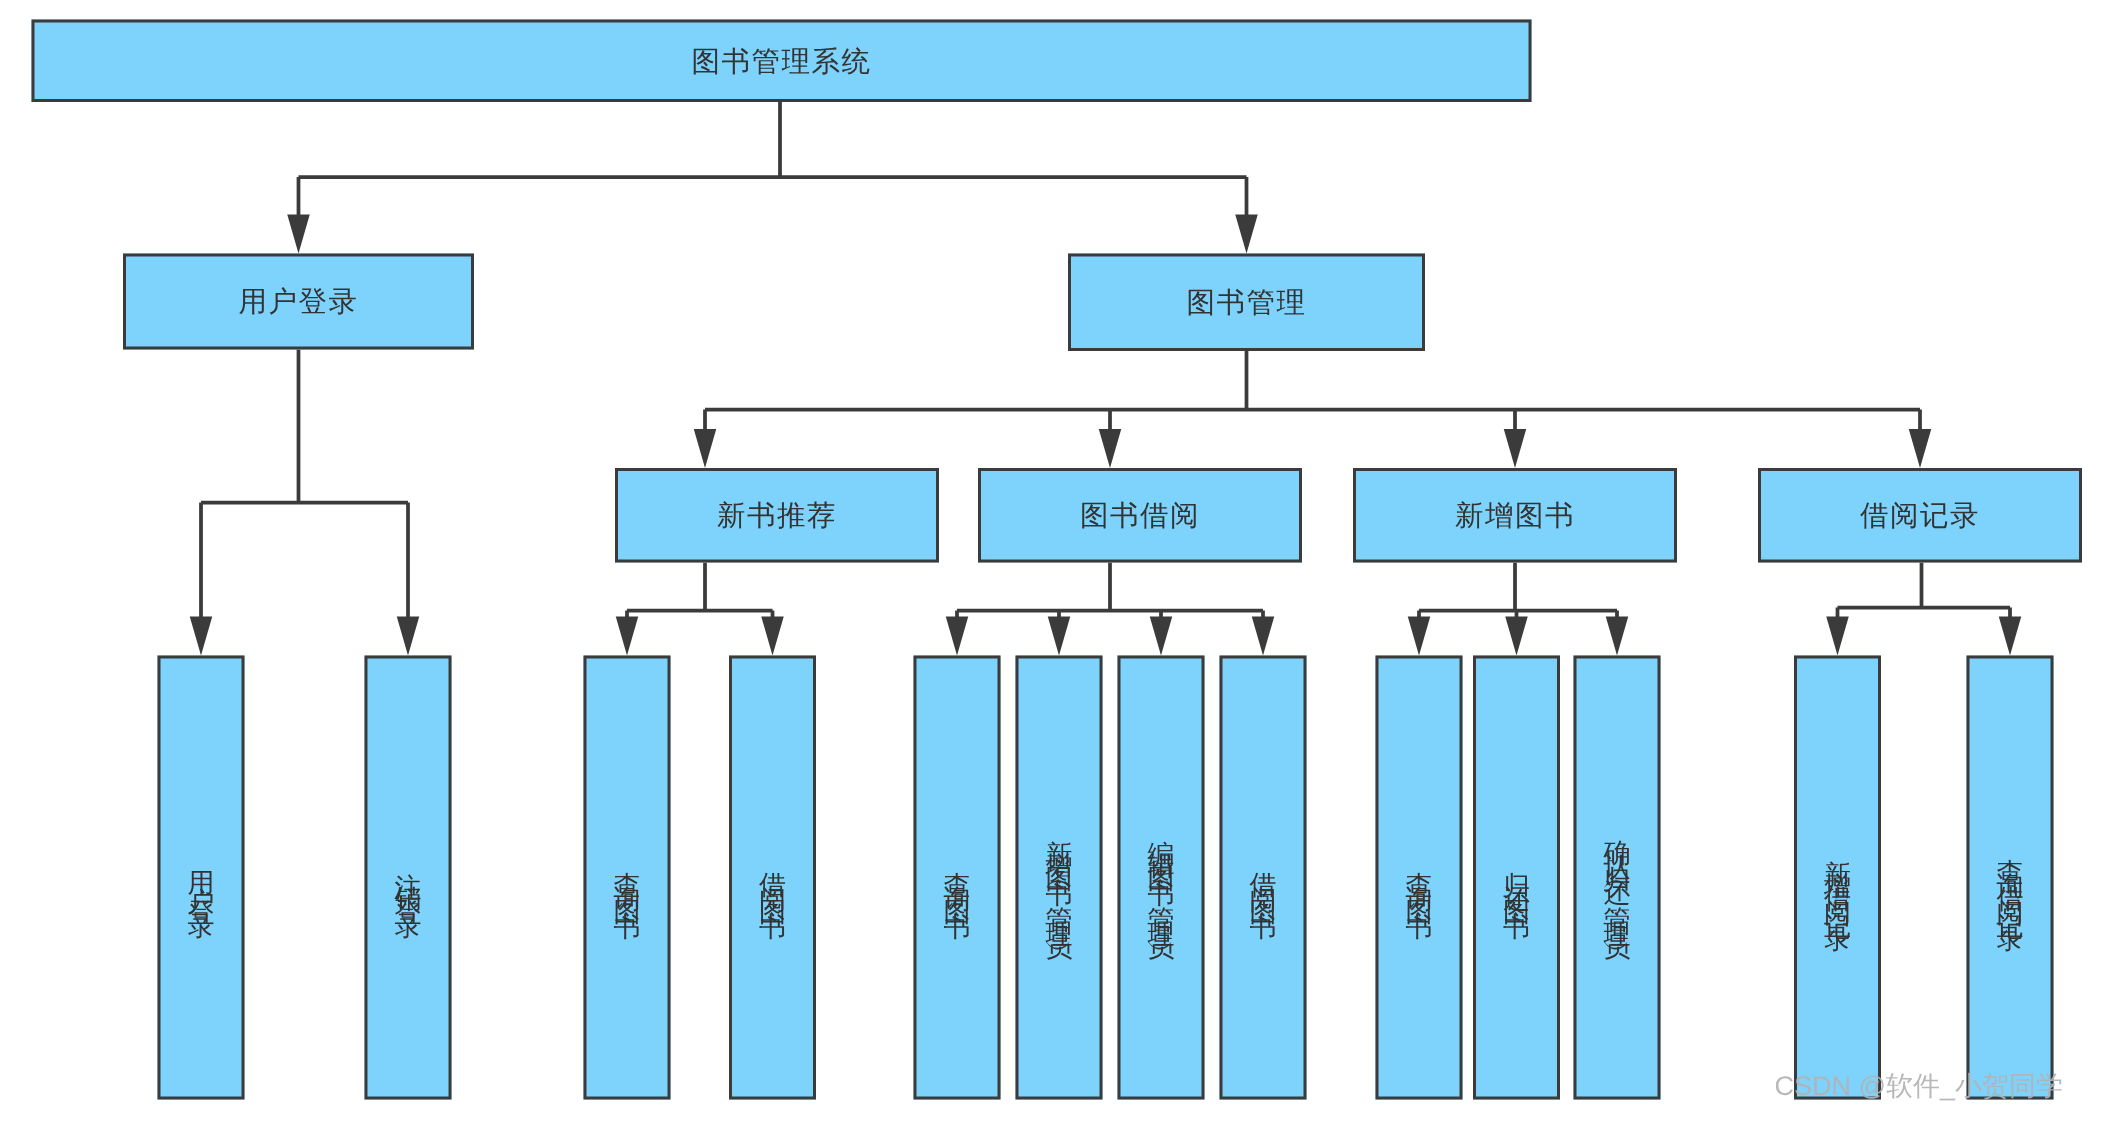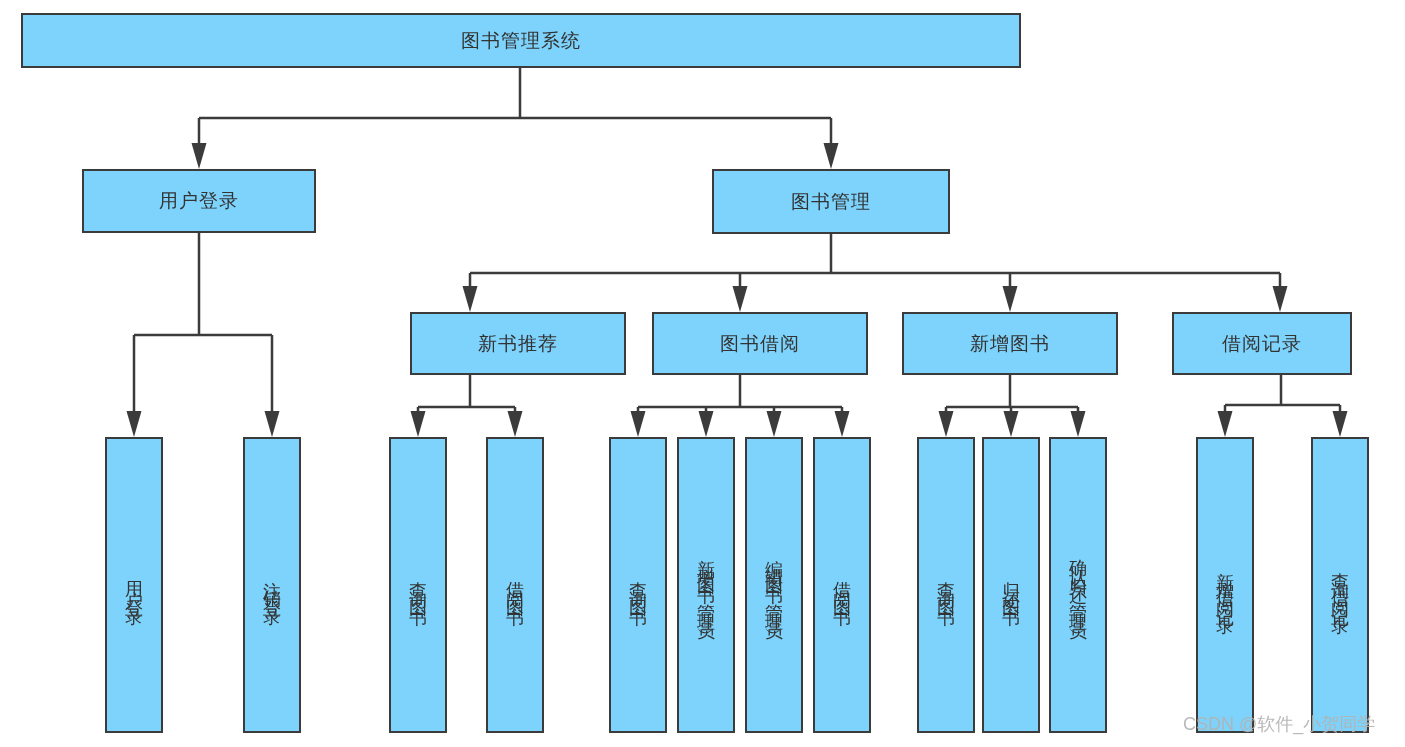--- a/index.html
+++ b/index.html
@@ -18,21 +18,21 @@
     writing-mode:vertical-rl;text-orientation:mixed;
     font-size:18px;line-height:1;letter-spacing:9px;white-space:nowrap;
   }
   
   .n-root{left:21px;top:13px;width:1000px;height:55px;}
   .n-l2a{left:82px;top:169px;width:234px;height:64px;}
   .n-l2b{left:712px;top:169px;width:238px;height:65px;text-align:right;}
   .n-l3a{left:362px;top:312px;width:216px;height:63px;margin-left:48px;}
   .n-l3b{left:652px;top:312px;width:216px;height:63px;}
   .n-l3c{left:902px;top:312px;width:216px;height:63px;}
-  .n-l3d{left:1172px;top:312px;width:180px;height:63px;}
+  .n-l3d{left:1172px;top:312px;width:216px;height:63px;}
   .vb{top:437px;width:58px;height:296px;}
   .n-g1c1{left:105px;} .n-g1c2{left:243px;}
   .n-g2c1{left:389px;} .n-g2c2{left:486px;}
   .n-g3c1{left:609px;} .n-g3c2{left:677px;} .n-g3c3{left:745px;} .n-g3c4{left:813px;}
   .n-g4c1{left:917px;} .n-g4c2{left:982px;} .n-g4c3{left:1049px;}
   .n-g5c1{left:1196px;} .n-g5c2{left:1311px;}
   .watermark{
     position:absolute;left:1183px;top:712px;z-index:3;
     font-size:18px;color:#b3b3b3;opacity:0.92;white-space:nowrap;
   }

